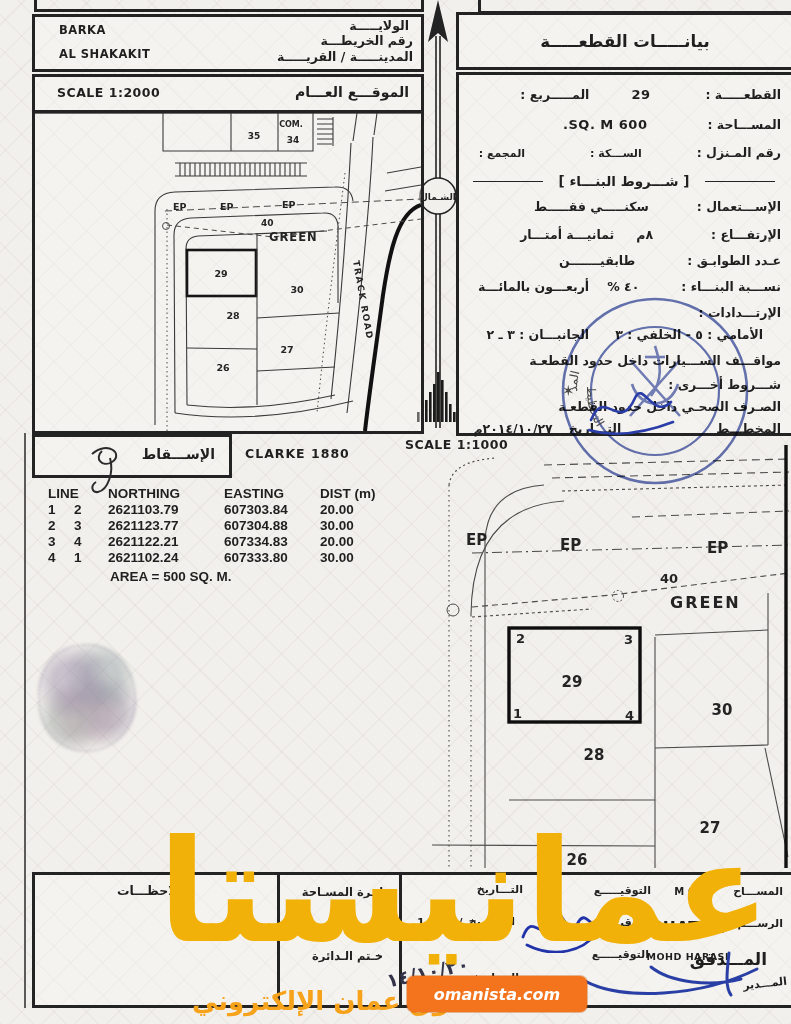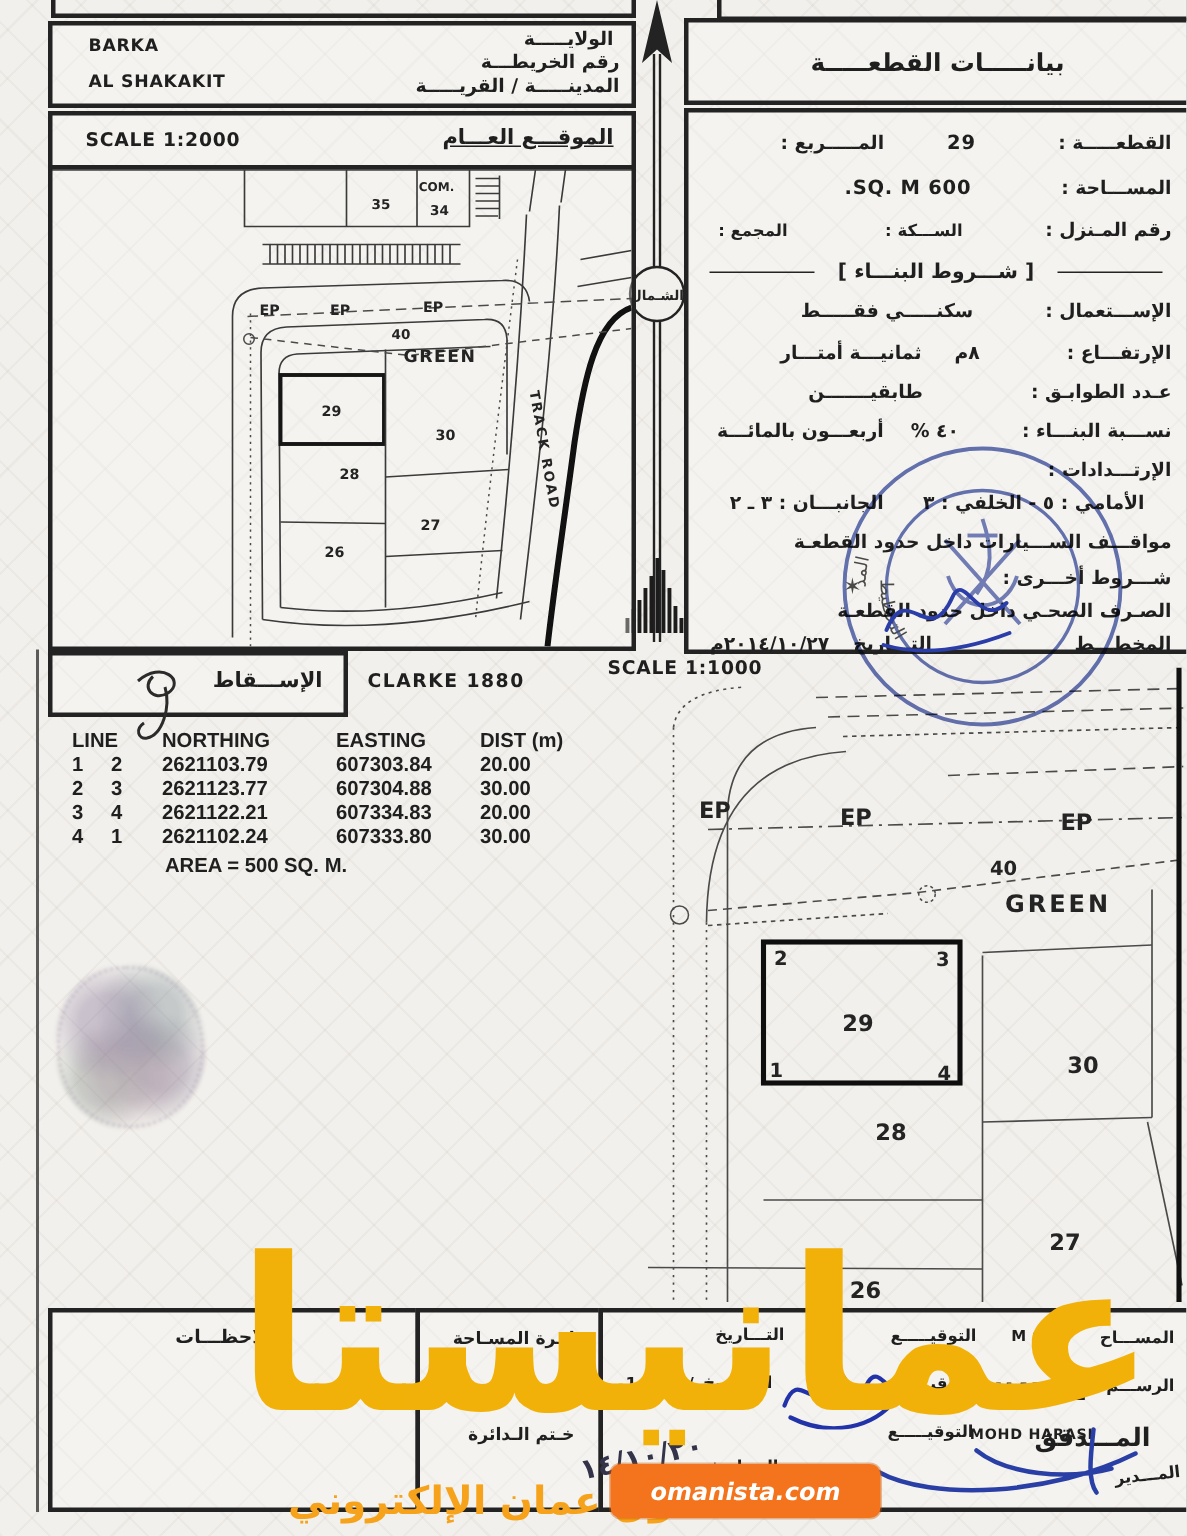--- a/index.html
+++ b/index.html
@@ -55,21 +55,21 @@
   <div class="abs bx" style="left:32px;top:14px;width:386px;height:52px;">
     <span class="abs ar lbl" style="right:12px;top:1px;">الولايـــــة</span>
     <span class="abs ar lbl" style="right:8px;top:16px;">رقم الخريطـــة</span>
     <span class="abs ar lbl" style="right:8px;top:32px;">المدينـــــة / القريـــــة</span>
     <span class="abs val" style="left:24px;top:6px;font-size:11.5px;">BARKA</span>
     <span class="abs val" style="left:24px;top:30px;font-size:11.5px;">AL SHAKAKIT</span>
   </div>
 
   <div class="abs bx" style="left:32px;top:74px;width:386px;height:34px;">
     <span class="abs val" style="left:22px;top:8px;font-size:12.5px;">SCALE 1:2000</span>
-    <span class="abs ar lbl" style="right:12px;top:7px;font-size:14px;text-decoration:underline;">الموقـــع العـــام</span>
+    <span class="abs ar lbl" style="right:12px;top:7px;font-size:14px;">الموقـــع العـــام</span>
   </div>
 
   <div class="abs bx" style="left:32px;top:110px;width:386px;height:318px;">
     <svg width="386" height="318" viewBox="0 0 386 318" style="display:block">
       <g fill="none" stroke="#3a3a3a" stroke-width="1.1">
 
         <path d="M128,0 L128,38 L278,38 L278,0"></path>
         <line x1="196" y1="0" x2="196" y2="38"></line>
         <line x1="243" y1="0" x2="243" y2="38"></line>
 
@@ -151,21 +151,21 @@
       <span class="ar lbl">الإســـتعمال :</span>
       <span class="ar lbl" style="margin-right:48px;">سكنـــــي فقـــــط</span>
     </div>
     <div class="row" style="top:152px;">
       <span class="ar lbl">الإرتفـــاع :</span>
       <span class="ar lbl" style="margin-right:58px;">٨م</span>
       <span class="ar lbl" style="margin-right:22px;">ثمانيـــة أمتـــار</span>
     </div>
     <div class="row" style="top:178px;">
       <span class="ar lbl">عـدد الطوابـق :</span>
-      <span class="ar lbl" style="margin-right:72px;">طابقيـــــــن</span>
+      <span class="ar lbl" style="margin-right:52px;">طابقيـــــــن</span>
     </div>
     <div class="row" style="top:204px;">
       <span class="ar lbl">نســـبة البنـــاء :</span>
       <span class="ar lbl" style="margin-right:42px;">٤٠ %</span>
       <span class="ar lbl" style="margin-right:18px;">أربعـــون بالمائـــة</span>
     </div>
     <div class="row" style="top:230px;">
       <span class="ar lbl">الإرتـــدادات :</span>
     </div>
     <div class="row" style="top:252px;">

